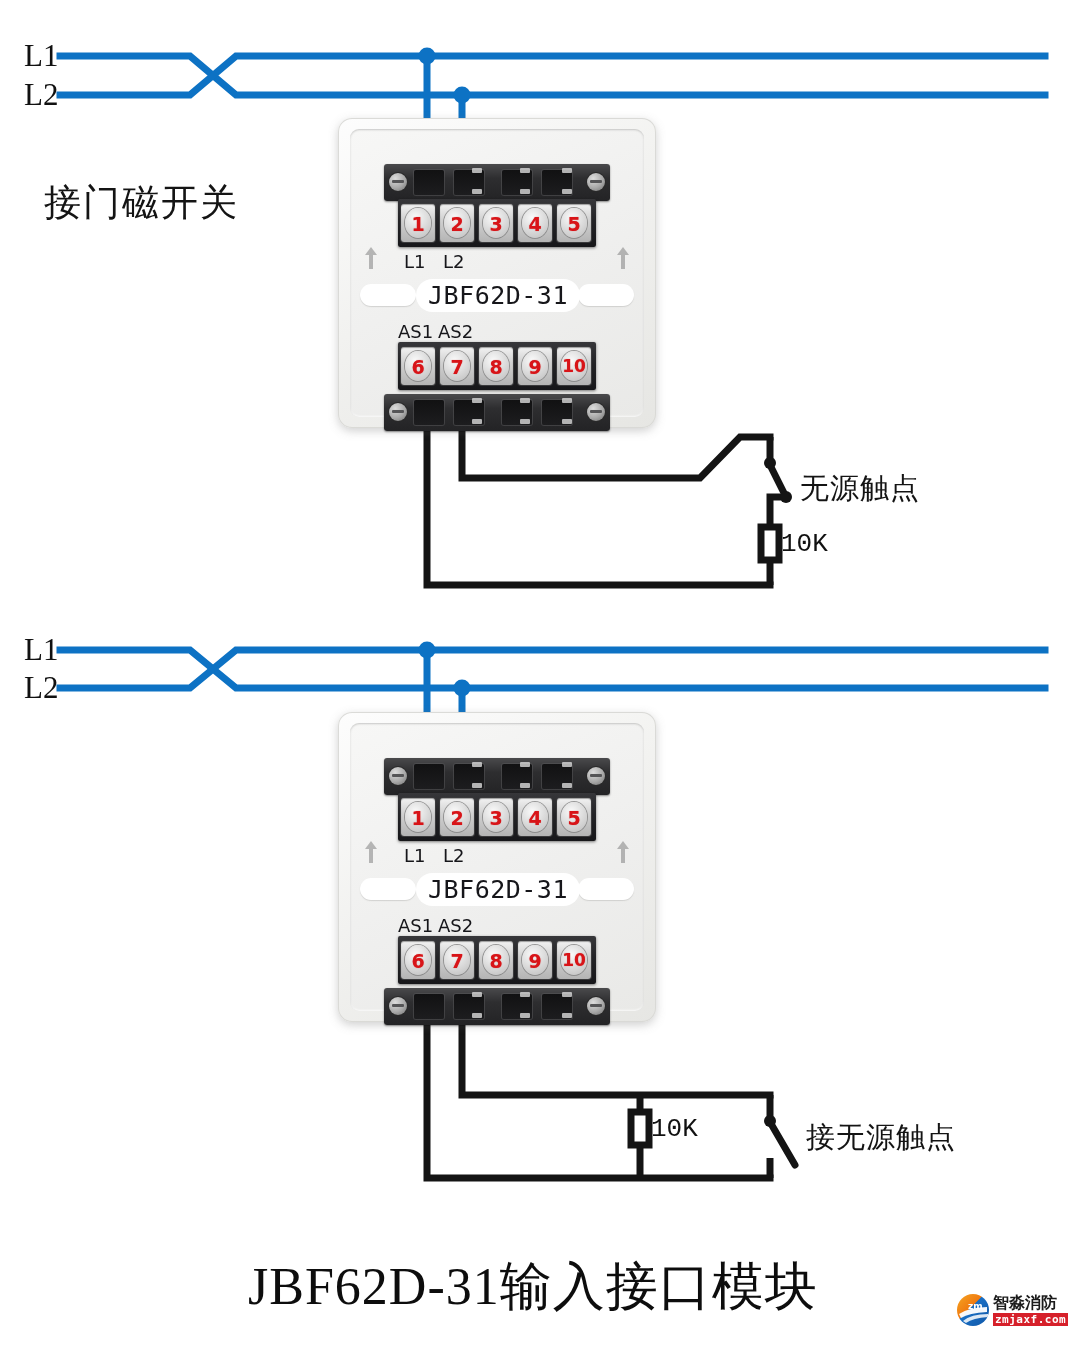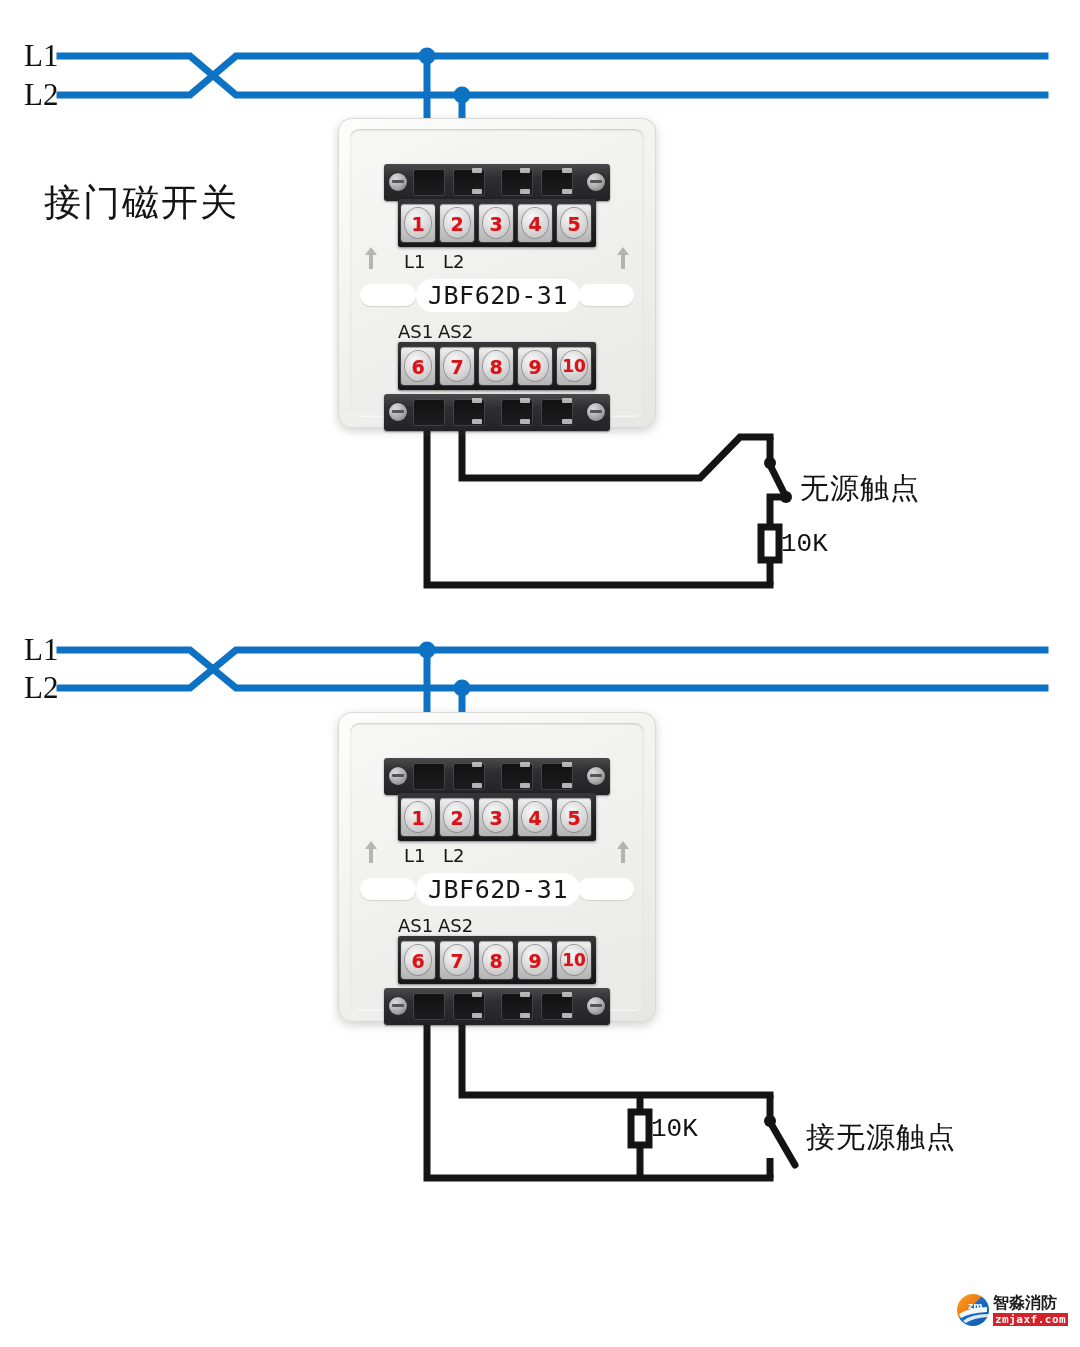--- a/index.html
+++ b/index.html
@@ -501,20 +501,21 @@
         <div class="bracket-tab" style="left:88px; top:25px;"></div>
         <div class="bracket-tab" style="left:136px; top:4px;"></div>
         <div class="bracket-tab" style="left:136px; top:25px;"></div>
         <div class="bracket-tab" style="left:178px; top:4px;"></div>
         <div class="bracket-tab" style="left:178px; top:25px;"></div>
       </div>
 
     </div>
   </div>
 
+  <div class="figure-title" style="left:248px; top:1252px;">JBF62D-31输入接口模块</div>
 
   <div class="watermark" style="left:957px; top:1294px;">
     <div class="wm-logo">
       <svg viewBox="0 0 32 32" width="32" height="32">
         <path d="M2 20 Q10 14 30 13 L30 18 Q12 19 4 24 Z" fill="#ffffff" opacity="0.95"></path>
         <path d="M6 27 Q14 20 31 20 L31 23 Q16 24 9 29 Z" fill="#ffffff" opacity="0.85"></path>
         <text x="11" y="15" font-family="'DejaVu Sans',sans-serif" font-size="9" font-weight="bold" fill="#ffffff">zm</text>
       </svg>
     </div>
     <div class="wm-text">

